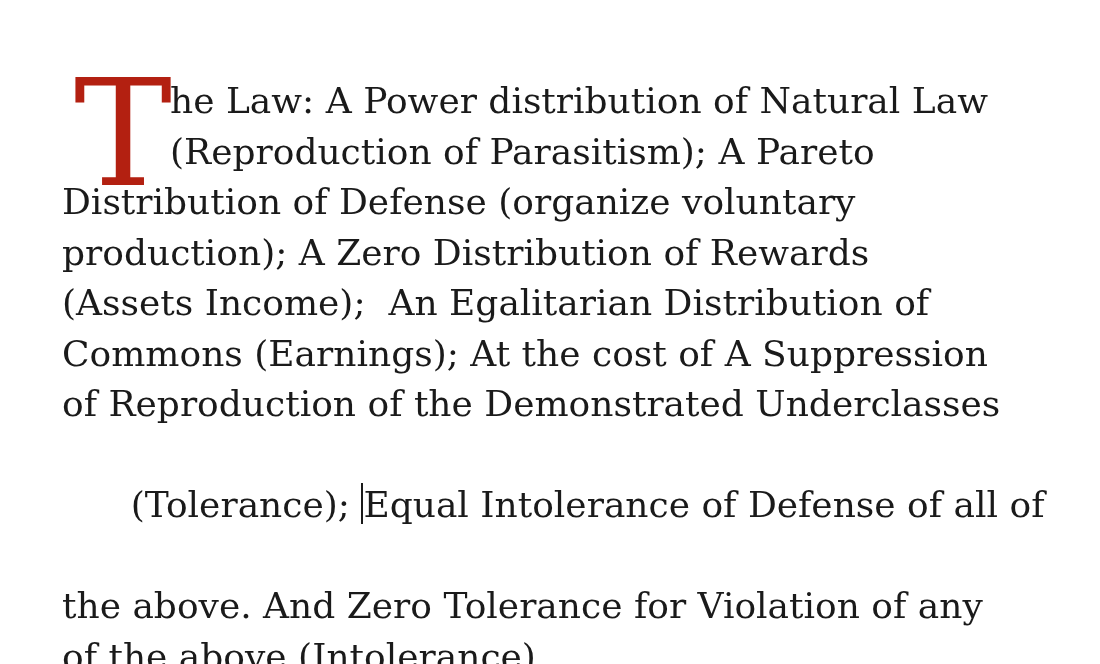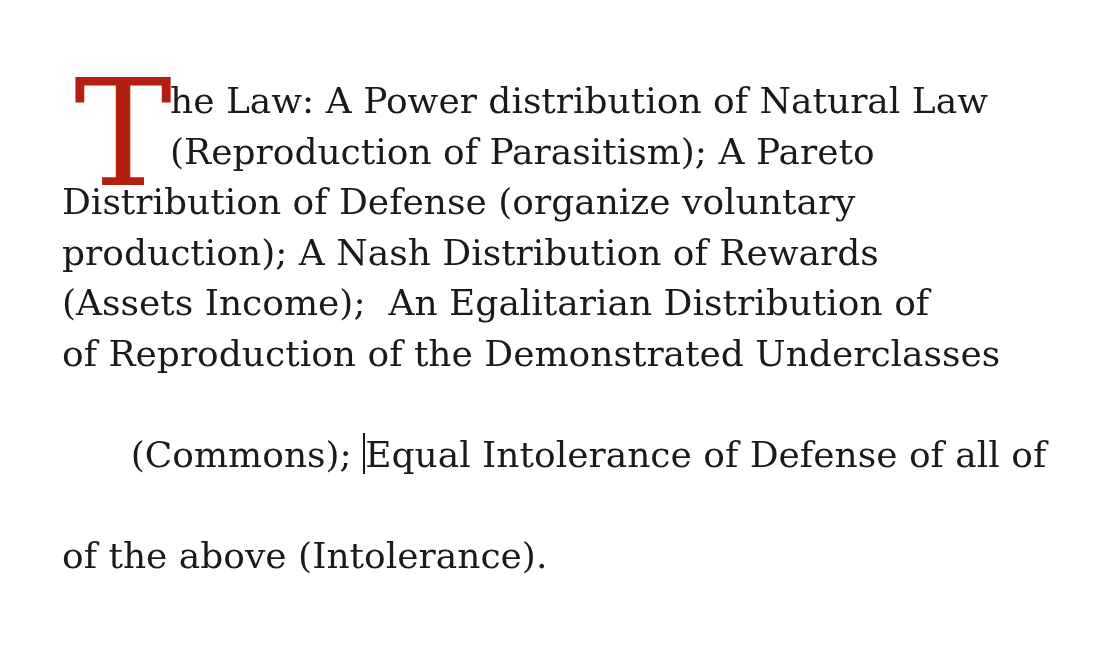--- a/index.html
+++ b/index.html
@@ -56,28 +56,30 @@
   <div class="drop-cap" style="color: rgb(179, 32, 17);">T</div>
 
   <div class="text-block" style="color: rgb(26, 26, 26);">
 
     <div class="line indented">he Law: A Power distribution of Natural Law</div>
 
     <div class="line indented">(Reproduction of Parasitism); A Pareto</div>
 
     <div class="line">Distribution of Defense (organize voluntary</div>
 
-    <div class="line">production); A Nash Distribution of Rewards</div>
+    <div class="line">production); A Zero Distribution of Rewards</div>
 
     <div class="line">(Assets Income);  An Egalitarian Distribution of</div>
 
+    <div class="line">Commons (Earnings); At the cost of A Suppression</div>
 
     <div class="line">of Reproduction of the Demonstrated Underclasses</div>
 
     <div class="line">
-      <span>(Commons); </span><span class="caret" style="background: rgb(26, 26, 26);"></span><span>Equal Intolerance of Defense of all of</span>
+      <span>(Tolerance); </span><span class="caret" style="background: rgb(26, 26, 26);"></span><span>Equal Intolerance of Defense of all of</span>
     </div>
 
+    <div class="line">the above. And Zero Tolerance for Violation of any</div>
 
     <div class="line">of the above (Intolerance).</div>
 
   </div>
 </div>
 
 </body></html>

